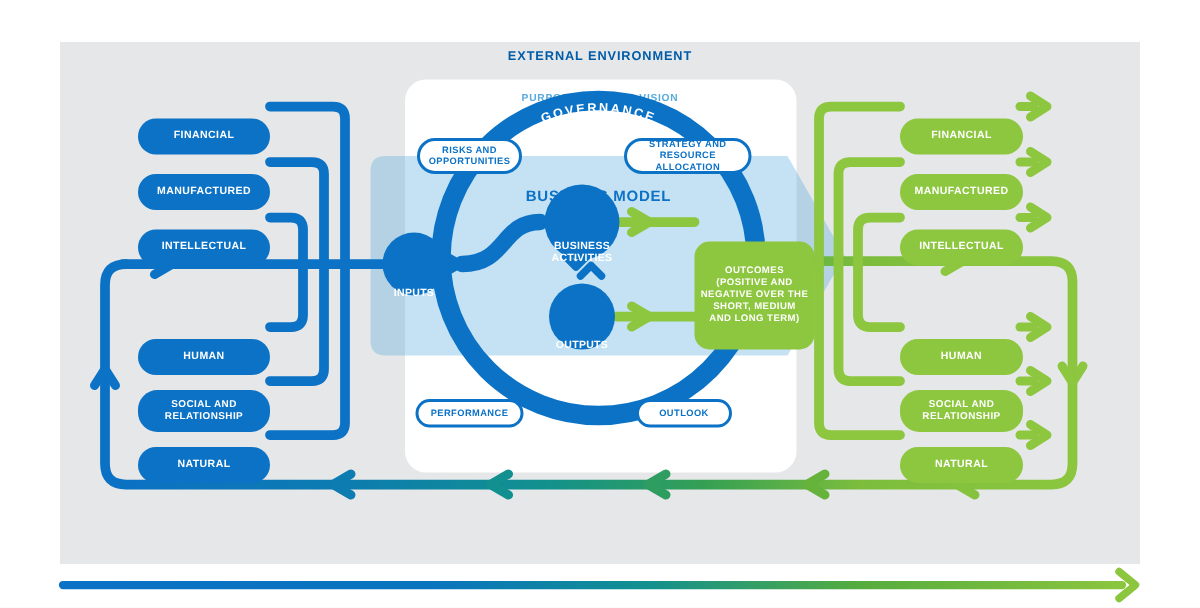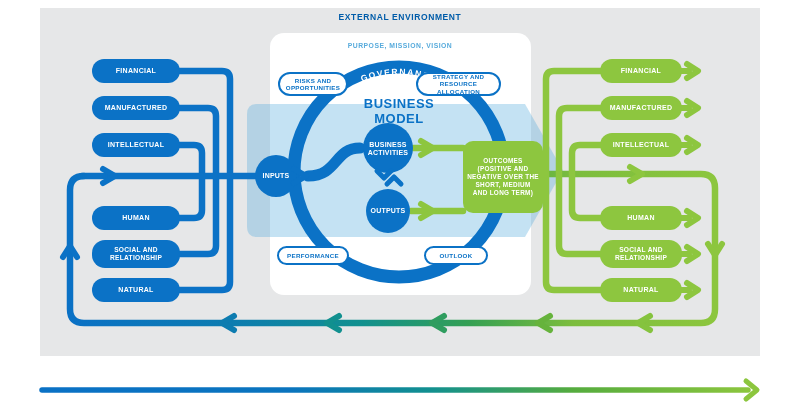--- a/index.html
+++ b/index.html
@@ -1,25 +1,25 @@
 <!DOCTYPE html>
 <html><head>
 <meta charset="utf-8">
 <style>
   html,body{margin:0;padding:0;background:#fff;}
   .stage{position:relative;width:800px;height:405px;background:#fff;overflow:hidden;
          font-family:"Liberation Sans",sans-serif;font-weight:bold;}
-  .abs{position:absolute;}
+  .abs{position:absolute;margin-top:20px;}
   .gray-bg{left:40px;top:8px;width:720px;height:348px;background:#E6E7E8;}
   .card{left:270px;top:33px;width:261px;height:262px;background:#fff;border-radius:14px;}
   .lbl{display:flex;align-items:center;justify-content:center;text-align:center;
        white-space:pre-line;letter-spacing:.3px;}
   .ext-label{left:200px;top:11px;width:400px;height:12px;color:#005CA9;font-size:8.5px;letter-spacing:.6px;}
   .purpose{left:250px;top:40px;width:300px;height:10px;color:#58ABDC;font-size:6.8px;letter-spacing:.5px;}
-  .bm-label{left:339px;top:106px;width:120px;height:10px;color:#0B72C6;font-size:13px;letter-spacing:.5px;}
+  .bm-label{left:339px;top:106px;width:120px;height:10px;color:#0B72C6;font-size:10px;letter-spacing:.5px;}
   .cap{background:#0B72C6;color:#fff;border-radius:13px;font-size:7px;line-height:1.15;}
   .cap.green{background:#8DC63F;}
   .pill{background:#fff;border:2px solid #0B72C6;color:#0B72C6;border-radius:12px;
         font-size:6.2px;line-height:1.2;box-sizing:border-box;}
   .node-lbl{color:#fff;font-size:7px;line-height:1.12;letter-spacing:.2px;}
   .outcomes{left:463px;top:141px;width:80px;height:72px;background:#8DC63F;border-radius:10px;
             color:#fff;font-size:6.4px;line-height:1.22;}
   .caption{left:100px;top:368px;width:600px;height:12px;color:#0069C0;font-size:9.5px;letter-spacing:.4px;}
   svg{position:absolute;left:0;top:0;}
 </style>

